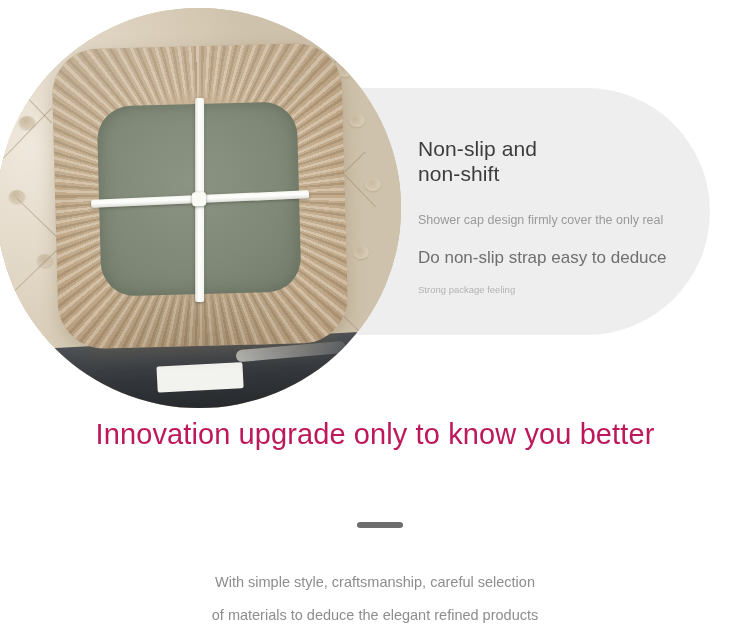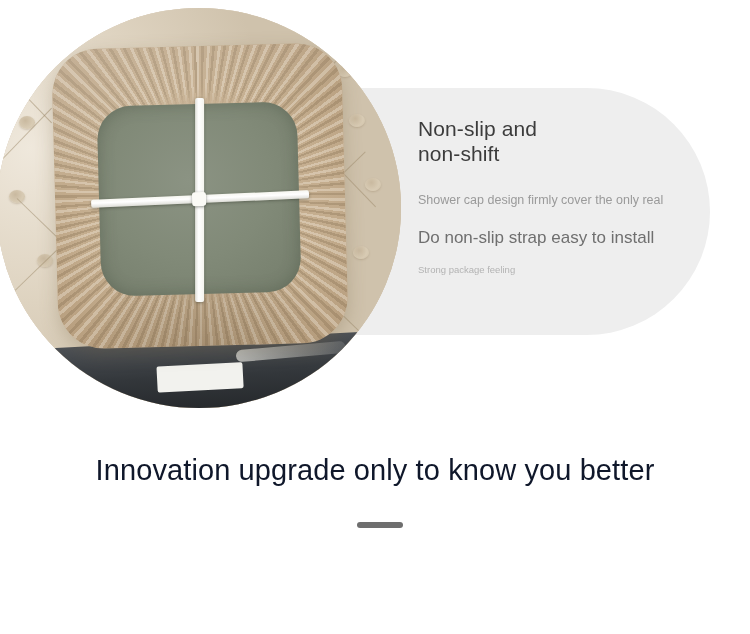--- a/index.html
+++ b/index.html
@@ -182,21 +182,21 @@
     margin: -7px 0 0 -7px;
     background: #fbfbf6;
     border-radius: 3px;
     box-shadow: 0 1px 3px rgba(50,55,45,.5);
   }
 
   
   .panel-text {
     position: absolute;
     left: 418px;
-    top: 116px;
+    top: 136px;
     width: 300px;
   }
   .headline {
     margin: 0;
     font-size: 21px;
     line-height: 25px;
     font-weight: 400;
     color: #3c3c3c;
     letter-spacing: .1px;
   }
@@ -219,27 +219,27 @@
     font-size: 9.5px;
     line-height: 11px;
     color: #b3b3b3;
     width: 110px;
   }
 
   
   .tagline {
     position: absolute;
     left: 0;
-    top: 452px;
+    top: 416px;
     width: 750px;
     text-align: center;
     font-size: 29px;
     line-height: 36px;
     font-weight: 400;
-    color: #0f172a;
+    color: #be185d;
     margin: 0;
     letter-spacing: .1px;
   }
   .divider {
     position: absolute;
     left: 357px;
     top: 522px;
     width: 46px;
     height: 6px;
     border-radius: 3px;
@@ -302,22 +302,24 @@
           <div class="strap-knot"></div>
         </div>
       </div>
 
     </div>
   </div>
 
   <div class="panel-text">
     <h2 class="headline"><span>Non-slip and</span><br><span>non-shift</span></h2>
     <p class="sub-line-1">Shower cap design firmly cover the only real</p>
-    <p class="sub-line-2">Do non-slip strap easy to install</p>
+    <p class="sub-line-2">Do non-slip strap easy to deduce</p>
     <p class="sub-line-3">Strong package feeling</p>
   </div>
 
   <h1 class="tagline">Innovation upgrade only to know you better</h1>
   <div class="divider"></div>
   <div class="body-copy">
+    <p>With simple style, craftsmanship, careful selection</p>
+    <p>of materials to deduce the elegant refined products</p>
   </div>
 
 </div>
 
 </body></html>

